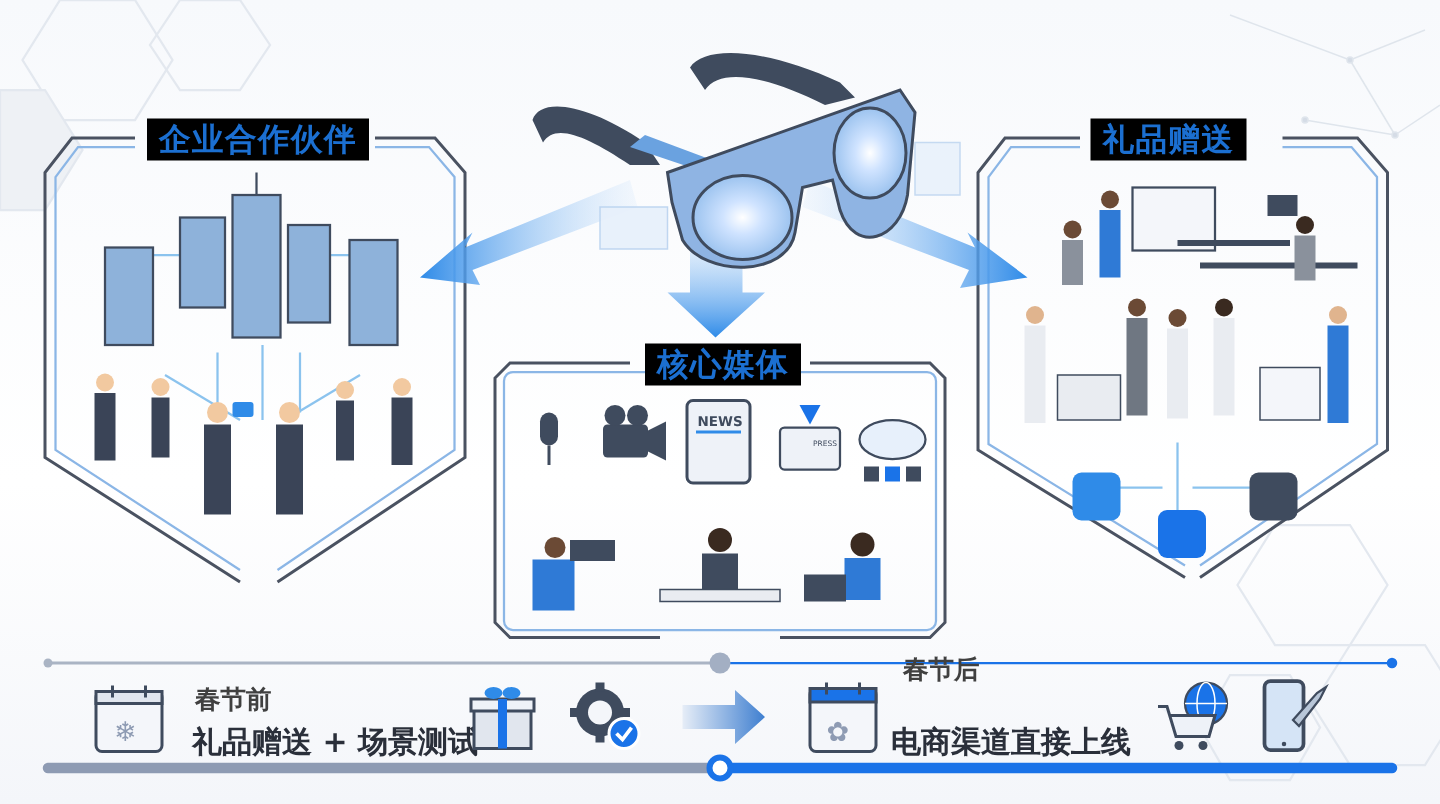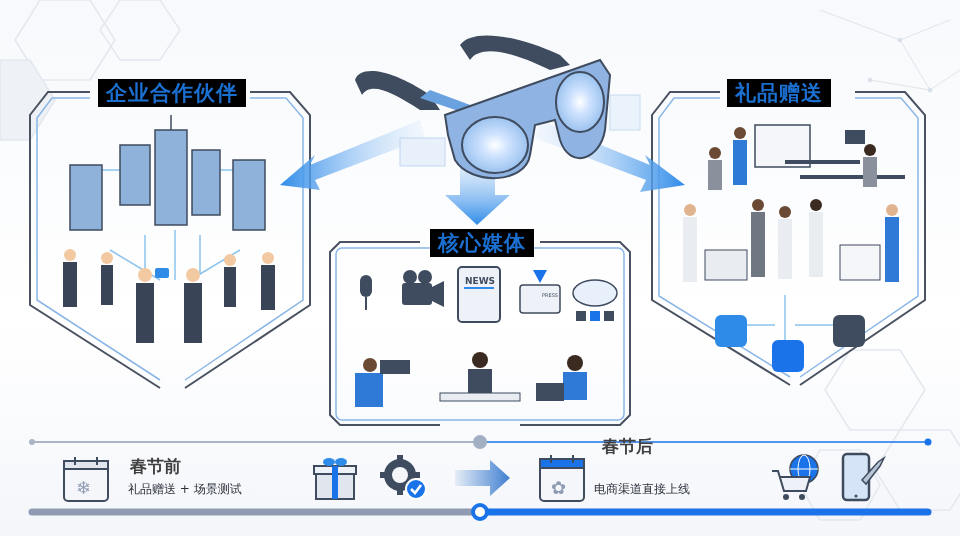--- a/index.html
+++ b/index.html
@@ -8,21 +8,21 @@
     background: linear-gradient(180deg,#f7f9fc 0%,#ffffff 60%,#f4f6fa 100%);
     font-family: "DejaVu Sans", sans-serif;
   }
   .abs { position:absolute; }
   .panel-frame { position:absolute; }
   .panel-title {
     position:absolute; font-weight:bold; color:#1b6fd1; font-size:21px;
     background:#000000; padding:0 8px; letter-spacing:1px;
   }
   .tl-label-main { position:absolute; font-weight:bold; font-size:17px; color:#404040;text-align:center; }
-  .tl-label-sub { position:absolute; font-size:12px; color:#2a2f3a; }
+  .tl-label-sub { position:absolute; font-size:20px; color:#2a2f3a;font-weight:bold; }
   .icon { position:absolute; }
 </style>
 </head>
 <body>
 
 <svg class="abs" style="left:0;top:0" width="960" height="536">
   <g fill="none" stroke="#e3e8ef" stroke-width="1.5">
     <polygon points="40,0 90,0 115,40 90,80 40,80 15,40"></polygon>
     <polygon points="0,60 30,60 55,100 30,140 0,140" fill="#eef1f5"></polygon>
     <polygon points="120,0 160,0 180,30 160,60 120,60 100,30"></polygon>

